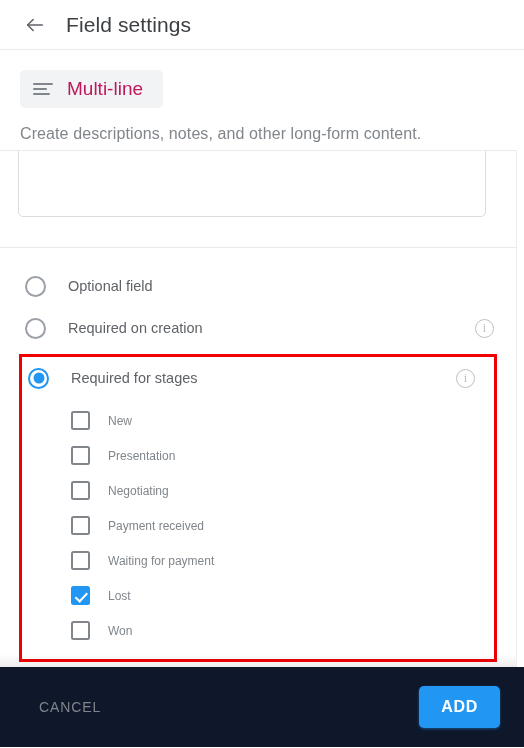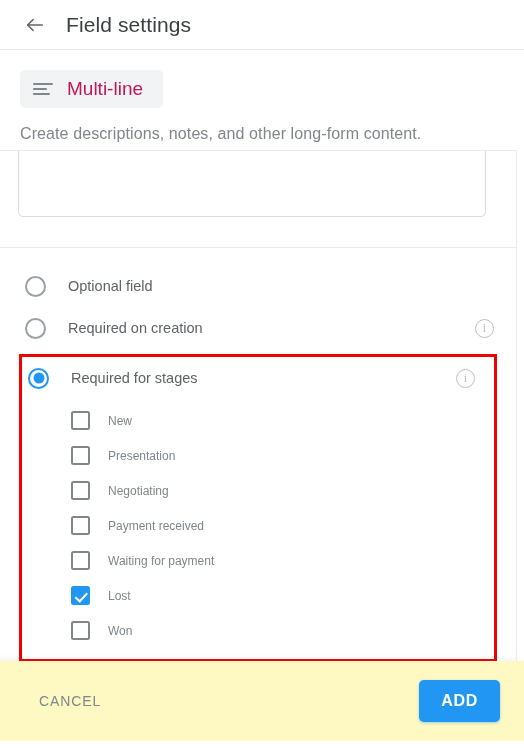--- a/index.html
+++ b/index.html
@@ -116,23 +116,23 @@
   .checkbox.on { background: #2196f3; border-color: #2196f3; }
   .checkbox.on::after {
     content: ""; position: absolute; left: 5px; top: 1.5px;
     width: 5px; height: 9.5px; border: solid #fff;
     border-width: 0 2px 2px 0; transform: rotate(43deg);
   }
   .stage-label { margin-left: 18px; font-size: 12px; color: #80868b; }
 
   
   .footer {
-    position: absolute; left: 0; right: 0; bottom: 7px; height: 80px;
+    position: absolute; left: 0; right: 0; bottom: 1px; height: 80px;
     display: flex; align-items: center; justify-content: space-between;
-    padding: 0 24px 0 33px; background: #fef9c3;
+    padding: 0 24px 0 33px; background: #0f172a;
   }
   .cancel-btn {
     background: none; border: none; cursor: pointer;
     font-family: "Liberation Sans", sans-serif; font-size: 14px;
     color: #80868b; font-weight: 500; letter-spacing: .9px; padding: 10px 6px;
   }
   .add-btn {
     background: #2196f3; border: none; border-radius: 5px; cursor: pointer;
     font-family: "Liberation Sans", sans-serif; font-size: 16px; color: #fff;
     font-weight: 700; letter-spacing: .7px; padding: 12px 22px;

